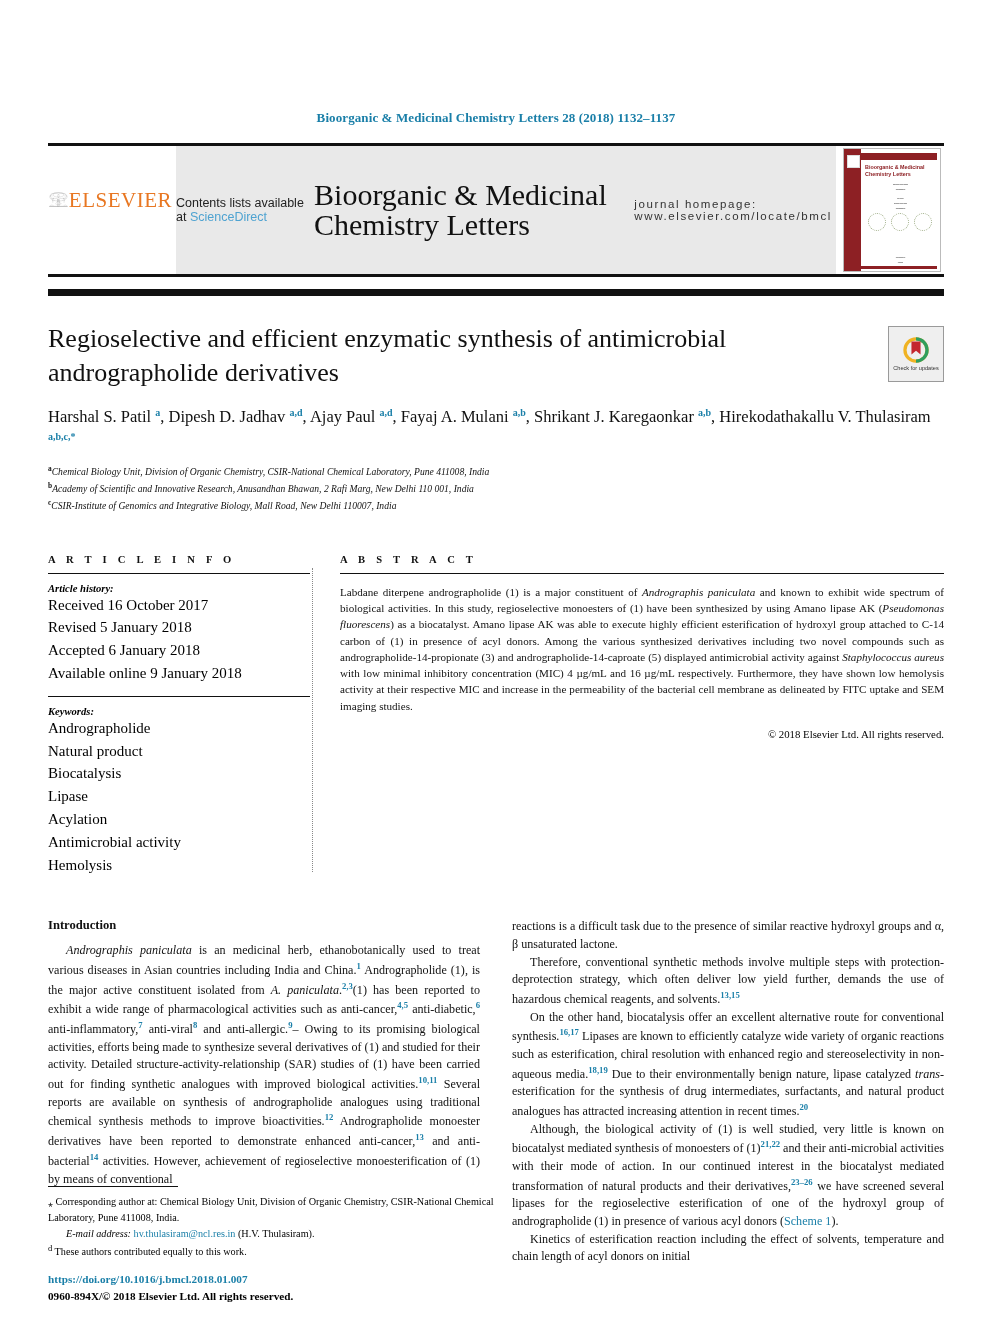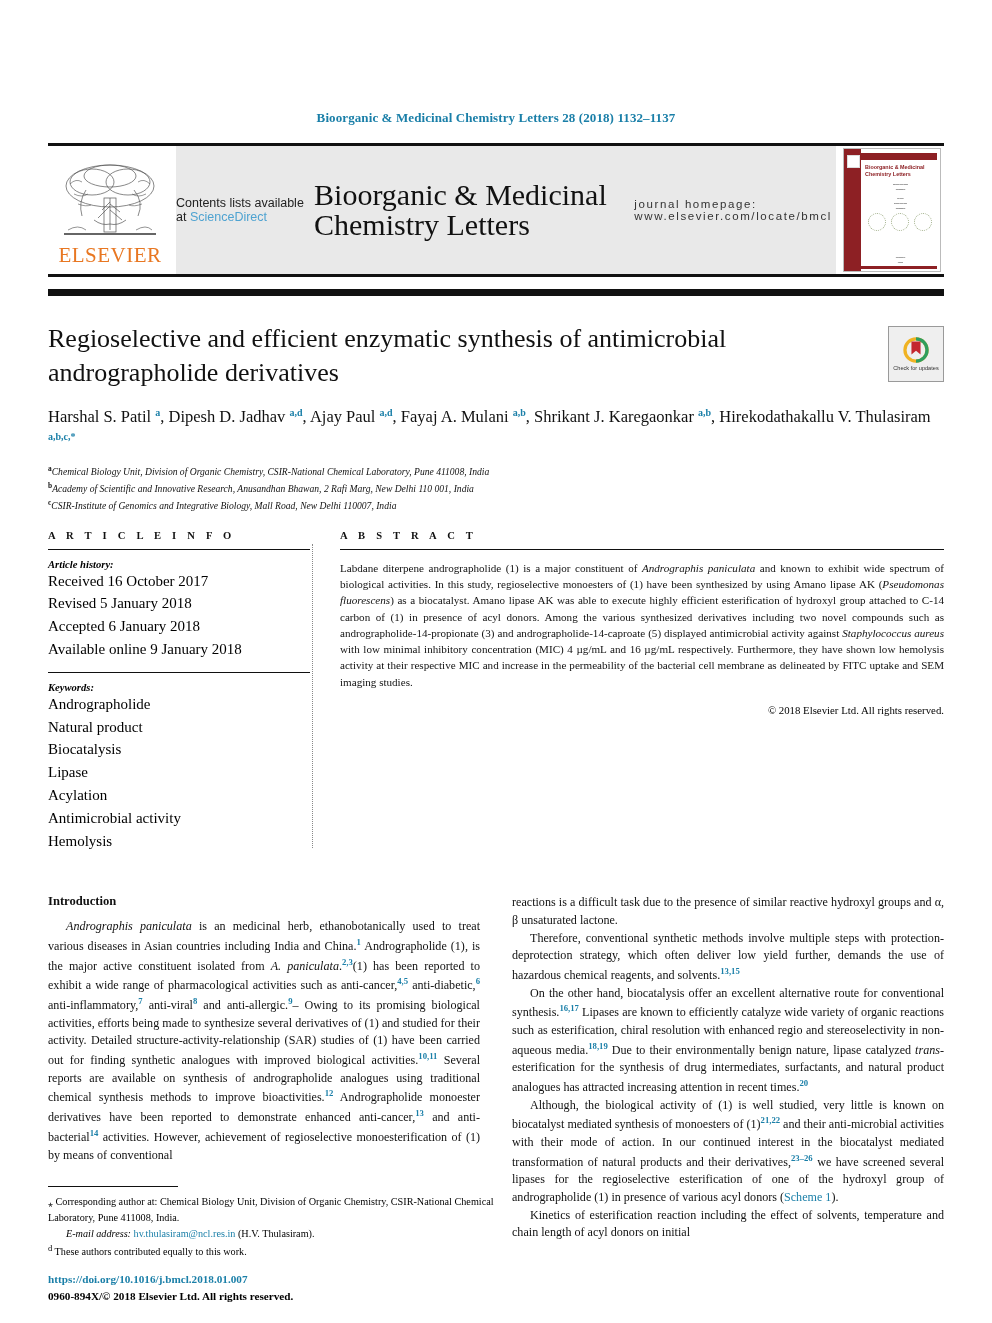--- a/index.html
+++ b/index.html
@@ -40,24 +40,23 @@
     border-bottom: 3px solid #111;
     padding: 0;
     display: flex;
     align-items: stretch;
     height: 128px;
   }
   .elsevier-logo {
     width: 124px;
     flex: 0 0 124px;
     display: flex;
-    flex-direction: column;
     align-items: center;
     justify-content: flex-end;
-    padding-bottom: 8px;
+    padding-bottom: 20px;
     background: #fff;
   }
   .tree-svg { display:block; }
   .elsevier-word {
     font-family: "Liberation Serif", serif;
     color: #E87722;
     font-size: 21px;
     letter-spacing: 0.5px;
     line-height: 1;
     margin-top: 1px;
@@ -208,21 +207,21 @@
   }
   .affiliations sup {
     font-style: normal;
     font-weight: bold;
     font-size: 7.4px;
   }
 
   
   .info-abstract {
     display: flex;
-    margin-top: 16px;
+    margin-top: 40px;
   }
   .col-info {
     flex: 0 0 262px;
     width: 262px;
     padding-right: 26px;
   }
   .col-abstract {
     flex: 1 1 auto;
     padding-left: 4px;
   }

